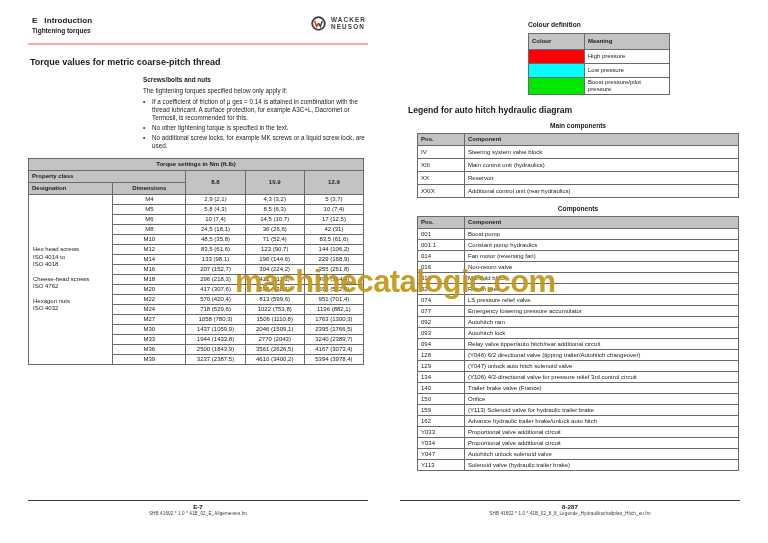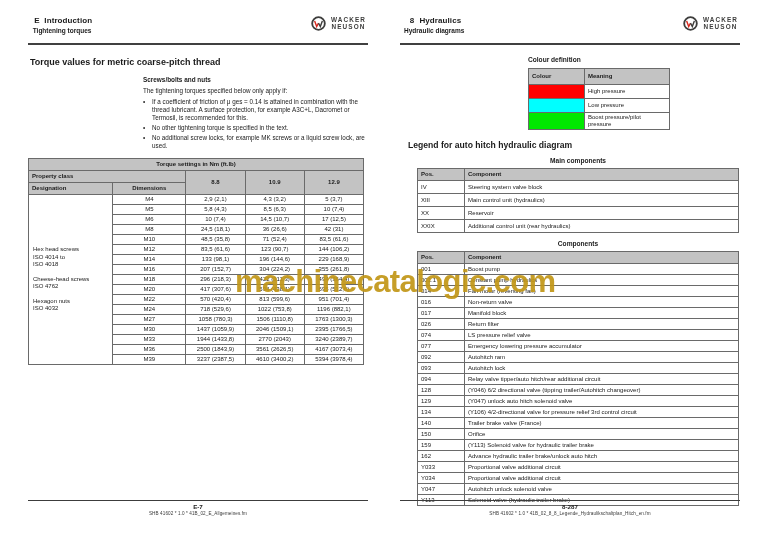--- a/index.html
+++ b/index.html
@@ -6,21 +6,21 @@
   body{
     width:768px;height:543px;background:#ffffff;position:relative;overflow:hidden;
     font-family:"Liberation Sans",sans-serif;color:#1b1b1b;
     -webkit-font-smoothing:antialiased;
   }
   .page{position:absolute;top:10px;width:340px;}
   #page-left{left:28px;}
   #page-right{left:400px;}
 
   
-  .page-header{position:relative;height:33px;border-bottom:2px solid #404040;text-align:center;}
+  .page-header{position:relative;height:33px;border-bottom:2px solid #fca5a5;}
   .hdr-text{position:absolute;left:4px;top:6px;}
   .hdr-line1{font-size:8px;font-weight:bold;letter-spacing:.1px;}
   .hdr-line1 .chap{display:inline-block;min-width:10px;}
   .hdr-line2{font-size:6.5px;font-weight:bold;margin-top:1.5px;}
   .logo{position:absolute;right:2px;top:6px;display:flex;align-items:center;gap:5px;}
   .logo-mark{width:15px;height:15px;}
   .logo-word{font-size:6.4px;font-weight:bold;color:#3d3d3c;line-height:6.6px;letter-spacing:1.1px;}
 
   
   table{border-collapse:collapse;}
@@ -258,40 +258,20 @@
           <td>M39</td>
           <td>3237 (2387,5)</td>
           <td>4610 (3400,2)</td>
           <td>5394 (3978,4)</td>
         </tr>
       </tbody>
   </table>
 </div>
 
 <div class="page" id="page-right">
-  <div class="page-header">
-    <div class="hdr-text">
-      <div class="hdr-line1">
-        <span class="chap">8</span>
-        <span>Hydraulics</span>
-      </div>
-      <div class="hdr-line2">Hydraulic diagrams</div>
-    </div>
-    <div class="logo">
-      <svg class="logo-mark" viewBox="0 0 14 14">
-        <circle cx="7" cy="7" r="5.9" fill="#ffffff" stroke="#3d3d3c" stroke-width="1.7"></circle>
-        <polyline points="3.4,4.6 5.3,9.9 7,6.6" fill="none" stroke="#d6281e" stroke-width="1.3"></polyline>
-        <polyline points="7,6.6 8.7,9.9 10.6,4.6" fill="none" stroke="#3d3d3c" stroke-width="1.3"></polyline>
-      </svg>
-      <div class="logo-word">
-        <div>WACKER</div>
-        <div>NEUSON</div>
-      </div>
-    </div>
-  </div>
 
   <div class="colour-h">Colour definition</div>
   <table class="colour-table">
     <colgroup>
         <col class="c-col">
         <col>
       </colgroup>
     <thead>
       <tr>
         <th>Colour</th>

